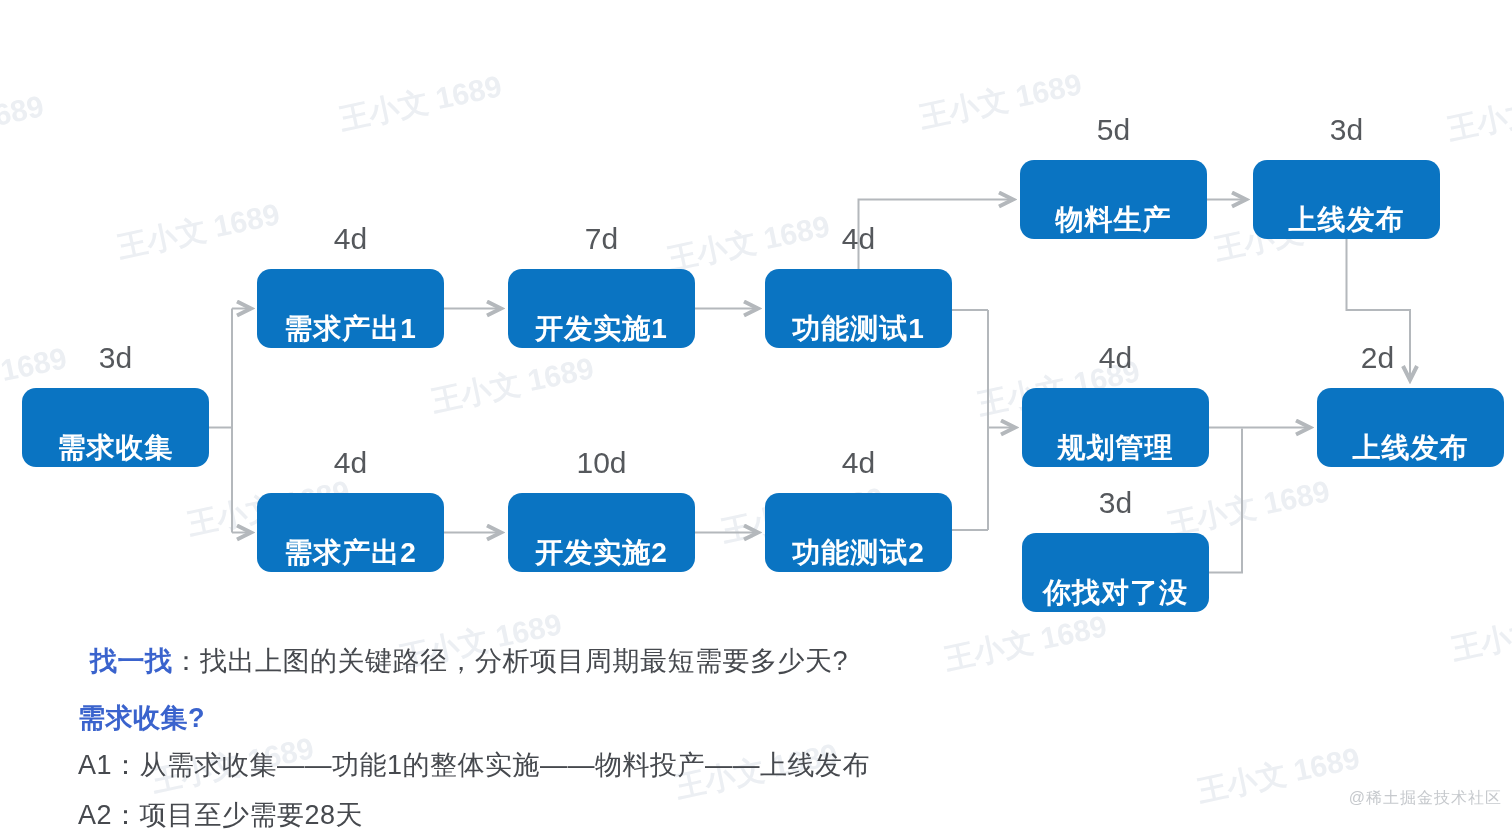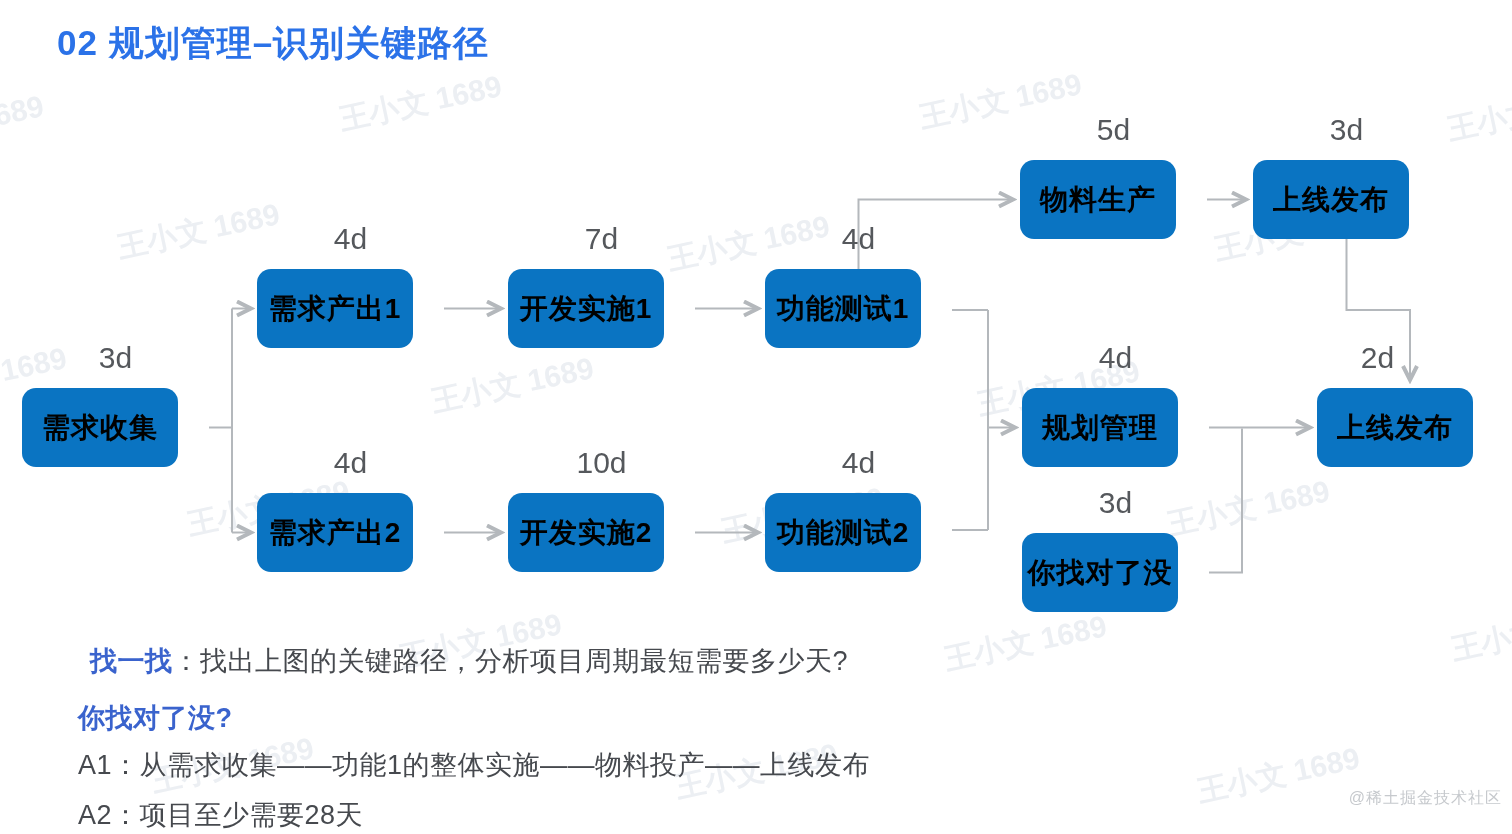--- a/index.html
+++ b/index.html
@@ -23,23 +23,23 @@
     white-space:nowrap;
   }
   .wm-layer{position:absolute;inset:0;pointer-events:none;}
   .wm{
     position:absolute;color:var(--wm);font-size:30px;font-weight:600;
     white-space:nowrap;transform:rotate(-12deg);transform-origin:left center;
   }
   svg.edges{position:absolute;left:0;top:0;width:1512px;height:834px;}
   svg.edges path{stroke:var(--arrow-gray);stroke-width:2;fill:none;}
   .node{
-    position:absolute;width:156px;height:79px;background:var(--node-blue);
-    border-radius:14px;display:flex;align-items:center;justify-content:center;
-    color:#000000;font-size:28px;font-weight:700;letter-spacing:1px;
+    position:absolute;width:187px;height:79px;background:var(--node-blue);
+    border-radius:14px;display:flex;align-items:flex-end;justify-content:center;
+    color:#ffffff;font-size:28px;font-weight:700;letter-spacing:1px;
   }
   .duration{
     position:absolute;width:187px;text-align:center;
     font-size:30px;color:var(--label-gray);line-height:34px;
   }
   .qline{
     position:absolute;left:78px;font-size:27px;color:var(--body-gray);
     letter-spacing:.5px;white-space:nowrap;
   }
   .blue-bold{color:var(--accent-blue);font-weight:700;}
@@ -72,21 +72,20 @@
       <span class="wm" style="left: 722px; top: 512px;">王小文 1689</span>
       <span class="wm" style="left: 1168px; top: 505px;">王小文 1689</span>
       <span class="wm" style="left: 400px; top: 638px;">王小文 1689</span>
       <span class="wm" style="left: 945px; top: 640px;">王小文 1689</span>
       <span class="wm" style="left: 1452px; top: 630px;">王小文 1689</span>
       <span class="wm" style="left: 152px; top: 762px;">王小文 1689</span>
       <span class="wm" style="left: 676px; top: 768px;">王小文 1689</span>
       <span class="wm" style="left: 1198px; top: 772px;">王小文 1689</span>
     </div>
 
-  <h1 class="page-title">02 规划管理–识别关键路径</h1>
 
   <svg class="edges" id="edge-svg" viewBox="0 0 1512 834" xmlns="http://www.w3.org/2000/svg">
     <defs>
       <marker id="arrow-chevron" markerWidth="10" markerHeight="10" refX="8" refY="4.5" orient="auto">
         <path d="M1 1 L8 4.5 L1 8" fill="none" stroke="#b4b8bc" stroke-width="1.8"></path>
       </marker>
     </defs>
   <path d="M209 427.5 H232"></path>
       <path d="M232 308.5 V532.5"></path>
       <path d="M232 308.5 H251" marker-end="url(#arrow-chevron)"></path>
@@ -153,19 +152,19 @@
       <div class="duration" style="left: 1022px; top: 486px;">3d</div>
       <div class="node" style="left: 1317px; top: 388px;">
         <span>上线发布</span>
       </div>
       <div class="duration" style="left: 1284px; top: 341px;">2d</div>
     </div>
 
   <div class="qline q-find">
     <span class="blue-bold">找一找</span><span>：找出上图的关键路径，分析项目周期最短需要多少天?</span>
   </div>
-  <div class="qline q-check blue-bold">你找对了没?</div>
+  <div class="qline q-check blue-bold">需求收集?</div>
   <div class="qline q-a1">A1：从需求收集——功能1的整体实施——物料投产——上线发布</div>
   <div class="qline q-a2">A2：项目至少需要28天</div>
 
   <div class="credit">@稀土掘金技术社区</div>
 
 </div>
 
 </body></html>

